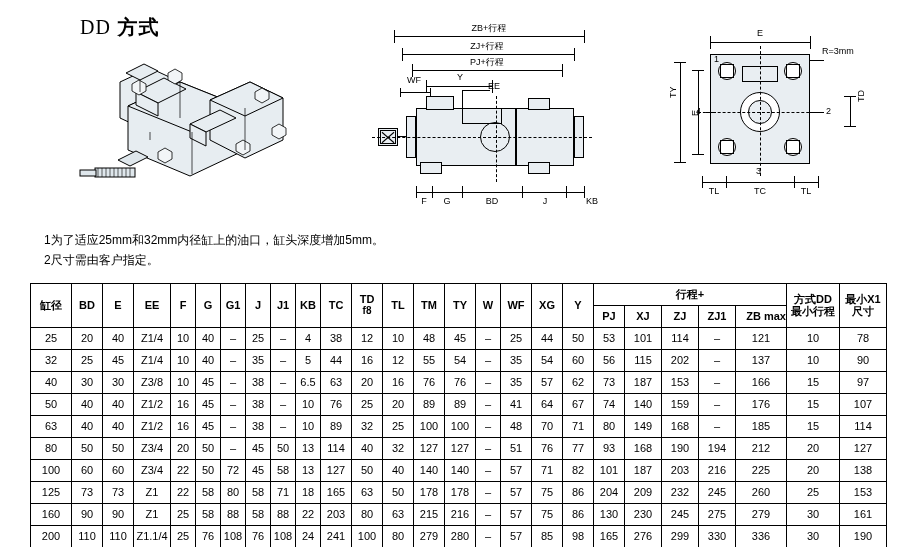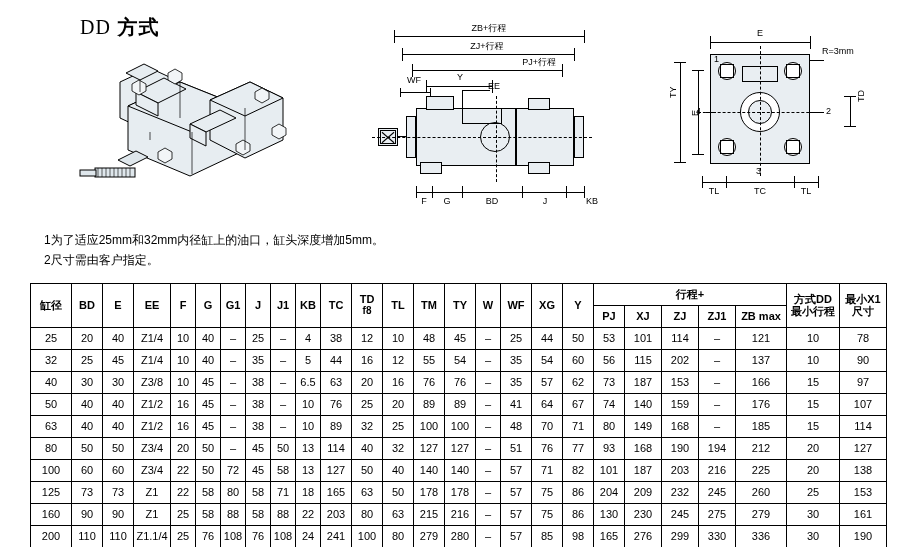--- a/index.html
+++ b/index.html
@@ -52,21 +52,21 @@
     padding:0;
     height:21px;
     font-weight:normal;
     line-height:1.05;
   }
   #tbl thead th{font-weight:bold;background:#fff;}
   #tbl .w-cyl{width:40px;}
   #tbl .w-s{width:30px;}
   #tbl .w-xs{width:24px;}
   #tbl .w-m{width:36px;}
-  #tbl .w-zb{width:50px;}
+  #tbl .w-zb{width:50px;text-align:right;}
   #tbl .w-dd{width:52px;}
   #tbl .w-x1{width:46px;}
   .sub{font-size:10px;}
 </style>
 </head>
 <body>
 
 <div class="title">
   <span class="dd">DD</span>&nbsp;<span>方式</span>
 </div>
@@ -137,21 +137,21 @@
   <div class="lblc" style="left:64px;top:12px;width:150px;">ZB+行程</div>
 
   <div class="ln lnh" style="left:52px;top:44px;width:172px;"></div>
   <div class="ln lnv" style="left:52px;top:38px;height:13px;"></div>
   <div class="ln lnv" style="left:224px;top:38px;height:13px;"></div>
   <div class="lblc" style="left:62px;top:30px;width:150px;">ZJ+行程</div>
 
   <div class="ln lnh" style="left:62px;top:60px;width:150px;"></div>
   <div class="ln lnv" style="left:62px;top:54px;height:13px;"></div>
   <div class="ln lnv" style="left:212px;top:54px;height:13px;"></div>
-  <div class="lblc" style="left:68px;top:46px;width:138px;text-align:right;">PJ+行程</div>
+  <div class="lblc" style="left:68px;top:46px;width:138px;">PJ+行程</div>
 
   <div class="ln lnh" style="left:76px;top:76px;width:66px;"></div>
   <div class="ln lnv" style="left:76px;top:70px;height:13px;"></div>
   <div class="ln lnv" style="left:142px;top:70px;height:13px;"></div>
   <div class="lblc" style="left:90px;top:62px;width:40px;">Y</div>
 
   <div class="lbl" style="left:57px;top:65px;">WF</div>
   <div class="ln lnh" style="left:50px;top:82px;width:30px;"></div>
   <div class="ln lnv" style="left:50px;top:78px;height:9px;"></div>
   <div class="ln lnv" style="left:80px;top:78px;height:9px;"></div>

